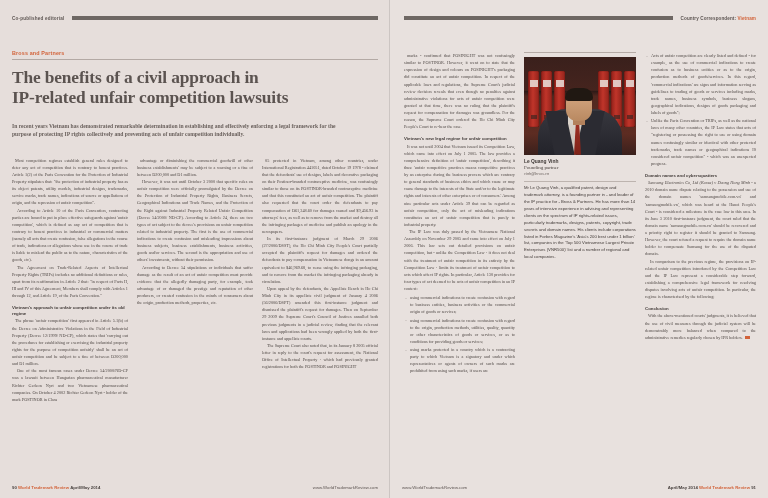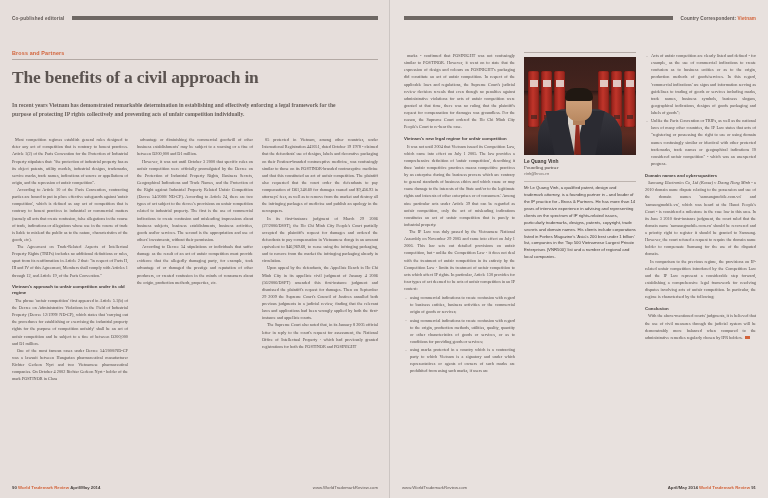--- a/index.html
+++ b/index.html
@@ -155,20 +155,21 @@
     <div class="masthead">
       <span class="masthead-label">Co-published editorial</span>
       <span class="masthead-rule"></span>
     </div>
 
     <div class="firm">Bross and Partners</div>
     <div class="firm-rule"></div>
 
     <h1 class="headline">
       <span>The benefits of a civil approach in</span><br>
+      <span>IP-related unfair competition lawsuits</span>
     </h1>
 
     <div class="standfirst">In recent years Vietnam has demonstrated remarkable determination in establishing and effectively enforcing a legal framework for the purpose of protecting IP rights collectively and preventing acts of unfair competition individually.</div>
 
     <div class="cols">
 
       <div class="col">
         <p class="body first">Most competition regimes establish general rules designed to deter any act of competition that is contrary to honest practices. Article 1(2) of the Paris Convention for the Protection of Industrial Property stipulates that: "the protection of industrial property has as its object patents, utility models, industrial designs, trademarks, service marks, trade names, indications of source or appellations of origin, and the repression of unfair competition".</p>
         <p class="body">According to Article 10 of the Paris Convention, contracting parties are bound to put in place effective safeguards against 'unfair competition', which is defined as any act of competition that is contrary to honest practices in industrial or commercial matters (namely all acts that create confusion, false allegations in the course of trade, indications or allegations whose use in the course of trade is liable to mislead the public as to the nature, characteristics of the goods, etc).</p>
         <p class="body">The Agreement on Trade-Related Aspects of Intellectual Property Rights (TRIPs) includes no additional definitions or rules, apart from its reaffirmation in Article 2 that: "in respect of Parts II, III and IV of this Agreement, Members shall comply with Articles 1 through 12, and Article 19, of the Paris Convention."</p>

